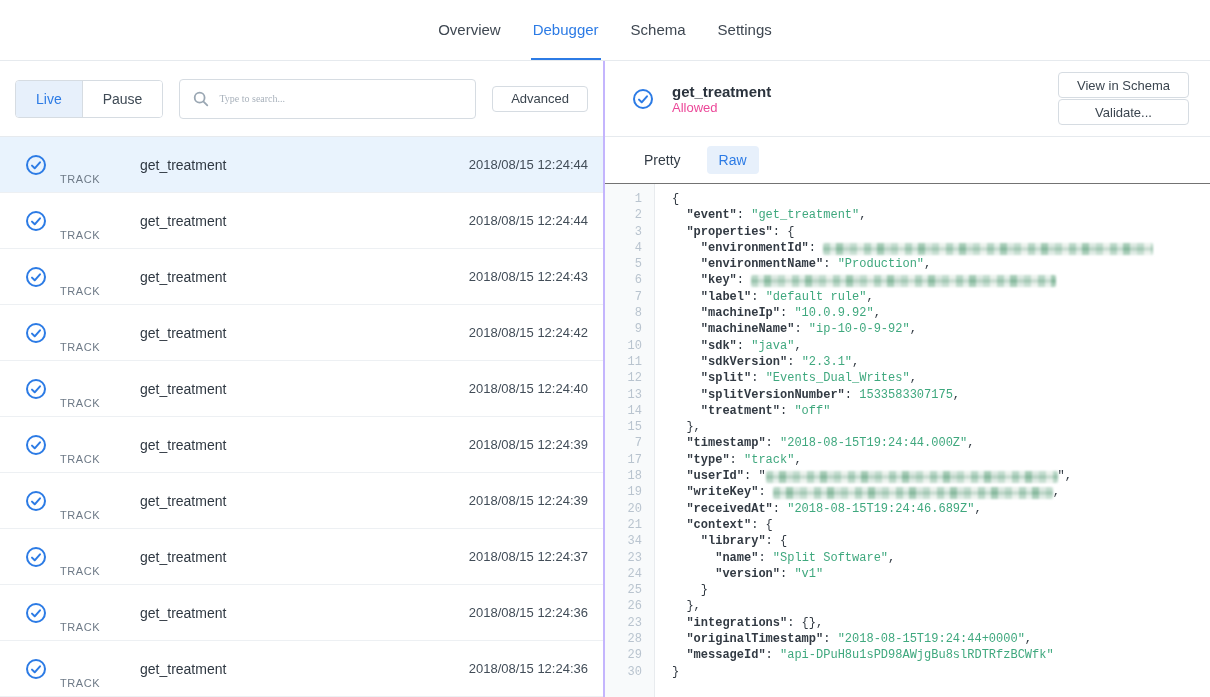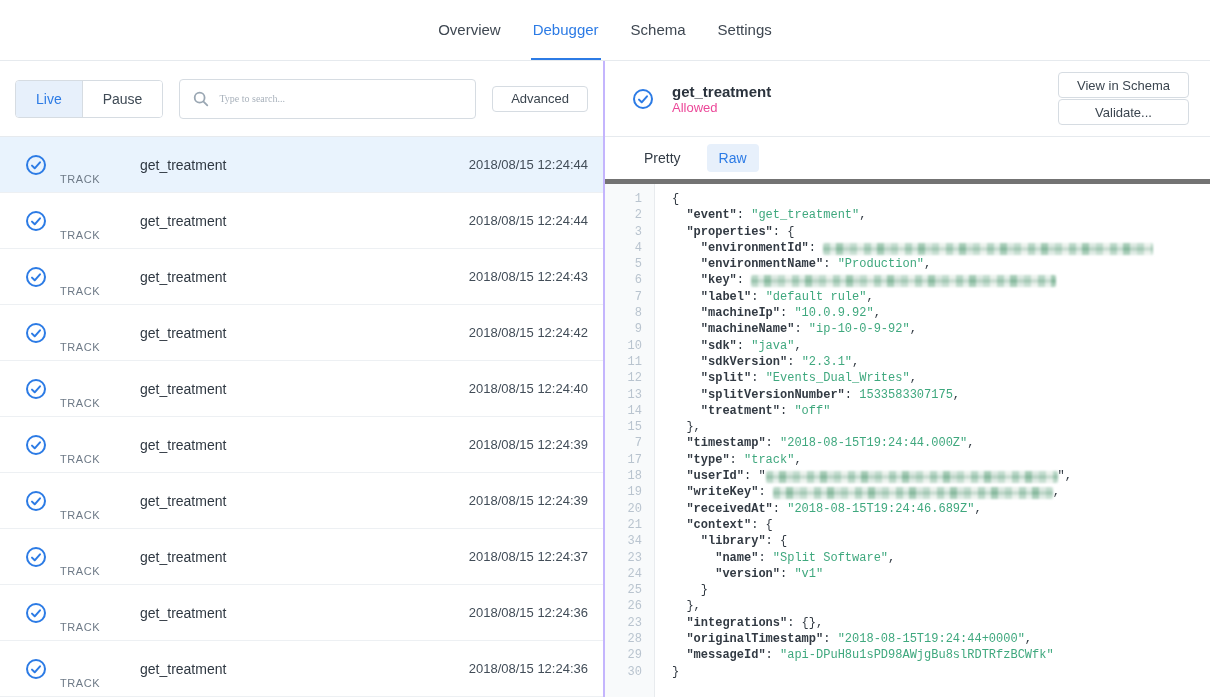--- a/index.html
+++ b/index.html
@@ -47,21 +47,21 @@
   .rtime { margin-left:auto; font-size:13px; color:#424d58; }
 
   
   .dheader { height:76px; border-bottom:1px solid #e6eaee; display:flex;
              align-items:center; padding:0 21px 0 27px; gap:18px; }
   .dtitle { font-size:15px; font-weight:bold; color:#2b333d; }
   .dstatus { font-size:13px; color:#ec4899; }
   .dbtns { margin-left:auto; display:flex; gap:1px;flex-direction:column; }
 
   
-  .tabs { height:47px; border-bottom:5px solid #737373; display:flex;
+  .tabs { height:47px; border-bottom:1px solid #737373; display:flex;
           align-items:center; padding:0 27px; gap:14px; }
   .tab { font-size:14px; color:#333c46; padding:6px 12px; border-radius:4px; cursor:pointer; }
   .tab.active { background:#e7f0fb; color:#2c7be5; }
 
   
   .code-wrap { flex:1; display:flex; overflow:hidden; }
   .gutter { width:50px; flex:none; background:#f8fafb; border-right:1px solid #e8ebee;
             padding:7px 12px 0 0; text-align:right;
             font-family:"Liberation Mono", monospace; font-size:12px;
             line-height:16.3px; color:#b9c4cf; }

